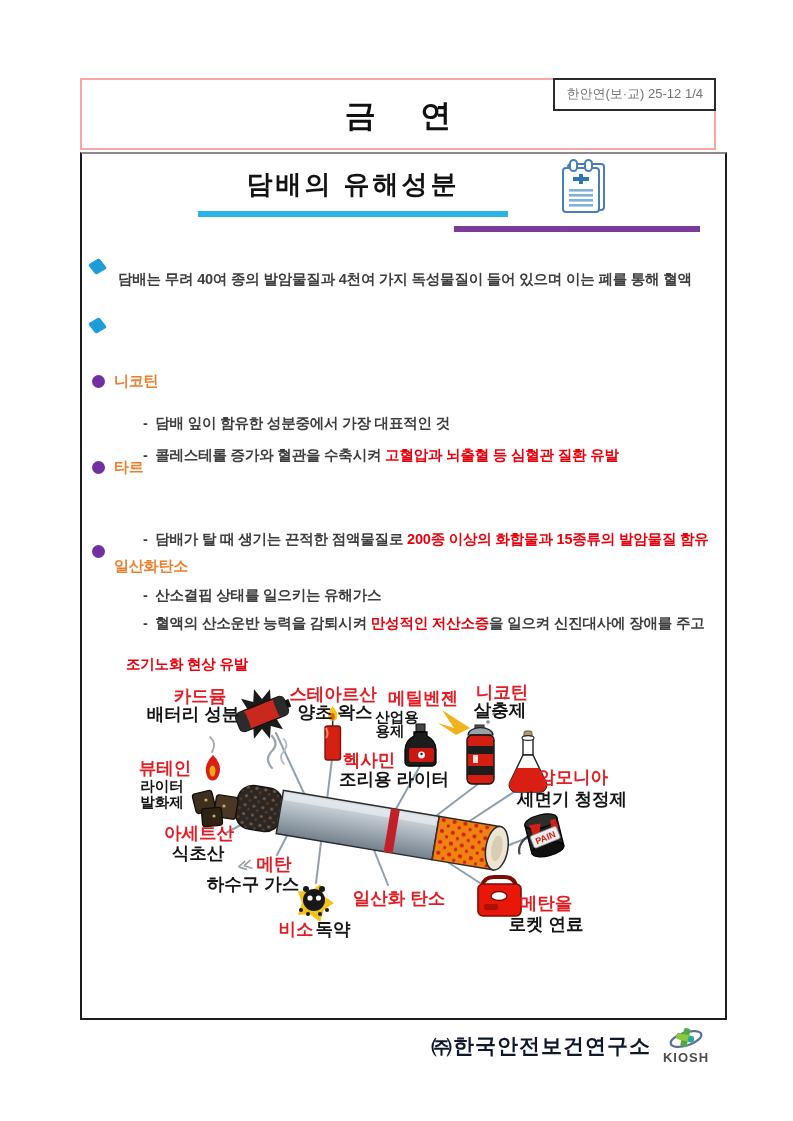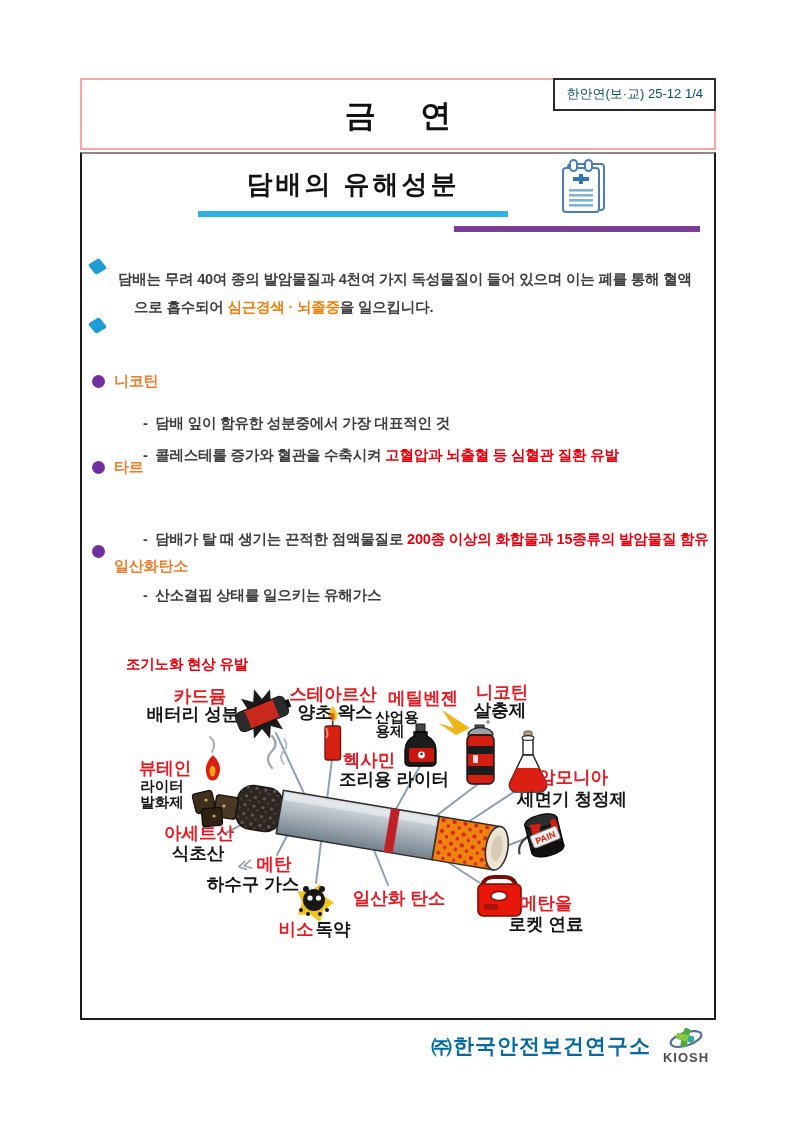--- a/index.html
+++ b/index.html
@@ -3,24 +3,24 @@
 <meta charset="utf-8">
 <style>
   html,body{margin:0;padding:0;background:#fff;}
   .page{position:relative;width:793px;height:1121px;background:#ffffff;overflow:hidden;
         font-family:"Liberation Sans","DejaVu Sans",sans-serif;}
   
   .hdr-box{position:absolute;left:80px;top:78px;width:632px;height:68px;border:2px solid #fca5a5;background:#fff;}
   .hdr-title{position:absolute;left:0;right:0;top:15px;text-align:center;font-size:31px;font-weight:800;
              color:#101010;letter-spacing:18px;text-indent:18px;white-space:pre;}
   .ref-box{position:absolute;top:-2px;right:-2px;border:2px solid #2a2a2a;background:#fff;
-           padding:5px 11px 6px 11px;font-size:13px;color:#0c4a6e;white-space:pre;}
+           padding:5px 11px 6px 11px;font-size:13px;color:#737373;white-space:pre;}
   
   .main-box{position:absolute;left:80px;top:152px;width:632px;height:864px;background:#fff;
-            border:2px solid #1c1c1c;border-top:2px solid #8a8a8a;}
+            border:2px solid #1c1c1c;border-top:2px solid #8a8a8a;padding-left:11px;}
   .doc-title{position:absolute;left:116px;top:13px;width:310px;text-align:center;font-size:26px;
              font-weight:800;letter-spacing:3px;color:#121212;white-space:pre;}
   .bar-cyan{position:absolute;left:116px;top:57px;width:310px;height:6px;background:#29b3e6;}
   .bar-purple{position:absolute;left:372px;top:72px;width:246px;height:6px;background:#7a3b9b;}
   .clipboard{position:absolute;left:476px;top:3px;}
   
   .line{position:absolute;font-size:14.5px;font-weight:700;color:#3d3d3d;white-space:pre;letter-spacing:-0.2px;}
   .hl-orange{color:#f0820f;}
   .hl-red{color:#e8000d;margin-top:29px;}
   .sec-head{color:#ee7d2a;font-size:15px;}
@@ -28,21 +28,21 @@
   .dot{position:absolute;width:13px;height:13px;border-radius:50%;background:#7030a0;}
   
   .illus{position:absolute;left:44px;top:502px;}
   .dn{fill:#e31c23;font-weight:800;font-size:17.5px;}
   .dd{fill:#151515;font-weight:800;font-size:17.5px;}
   .ds{font-size:14.5px;}
   .leader{stroke:#8fa0ad;stroke-width:2;stroke-linecap:round;}
   
   .footer{position:absolute;left:0;top:1026px;width:714px;display:flex;justify-content:flex-end;
           align-items:center;gap:7px;}
-  .footer-org{font-size:21px;font-weight:600;color:#0369a1;letter-spacing:1px;margin-left:32px;}
+  .footer-org{font-size:21px;font-weight:600;color:#0f172a;letter-spacing:1px;margin-left:32px;}
   .kiosh{display:flex;flex-direction:column;align-items:center;width:56px;}
   .kiosh-label{font-size:13px;font-weight:800;color:#4d4d4d;letter-spacing:1px;margin-top:-2px;}
 </style>
 </head>
 <body>
 
 <div class="page">
 
   <div class="hdr-box">
     <div class="hdr-title">금 연</div>
@@ -64,23 +64,20 @@
       <rect x="11" y="32" width="24" height="2.6" fill="#7fb2d9"></rect>
       <rect x="11" y="37" width="24" height="2.6" fill="#7fb2d9"></rect>
       <rect x="11" y="42" width="24" height="2.6" fill="#7fb2d9"></rect>
       <rect x="11" y="47" width="24" height="2.6" fill="#7fb2d9"></rect>
     </svg>
 
     <span class="diamond" style="left:9px;top:106px;"></span>
     <div class="line" style="left:13px;top:100px;">
       <span>담배는 무려 40여 종의 발암물질과 4천여 가지 독성물질이 들어 있으며 이는 폐를 통해 혈액</span>
     </div>
-    <div class="line" style="left:29px;top:128px;">
-      <span>으로 흡수되어 </span><span class="hl-orange">심근경색 · 뇌졸중</span><span>을 일으킵니다.</span>
-    </div>
     <span class="diamond" style="left:9px;top:165px;"></span>
 
     <span class="dot" style="left:10px;top:221px;"></span>
     <div class="line sec-head" style="left:32px;top:218px;">니코틴</div>
     <div class="line" style="left:38px;top:244px;">
       <span>-  담배 잎이 함유한 성분중에서 가장 대표적인 것</span>
     </div>
     <div class="line" style="left:38px;top:276px;">
       <span>-  콜레스테롤 증가와 혈관을 수축시켜 </span><span class="hl-red">고혈압과 뇌출혈 등 심혈관 질환 유발</span>
     </div>
@@ -88,20 +85,23 @@
     <span class="dot" style="left:10px;top:307px;"></span>
     <div class="line sec-head" style="left:32px;top:304px;">타르</div>
     <div class="line" style="left:38px;top:360px;">
       <span>-  담배가 탈 때 생기는 끈적한 점액물질로 </span><span class="hl-red">200종 이상의 화합물과 15종류의 발암물질 함유</span>
     </div>
 
     <span class="dot" style="left:10px;top:391px;"></span>
     <div class="line sec-head" style="left:32px;top:388px;margin-top:15px;">일산화탄소</div>
     <div class="line" style="left:38px;top:416px;">
       <span>-  산소결핍 상태를 일으키는 유해가스</span>
+    </div>
+    <div class="line" style="left:38px;top:444px;">
+      <span>-  혈액의 산소운반 능력을 감퇴시켜 </span><span class="hl-red">만성적인 저산소증</span><span>을 일으켜 신진대사에 장애를 주고</span>
     </div>
     <div class="line hl-red" style="left:44px;top:472px;">조기노화 현상 유발</div>
 
     <svg class="illus" width="540" height="312" viewBox="0 0 540 312" font-family="Liberation Sans, DejaVu Sans, sans-serif">
       <defs>
         <linearGradient id="gBody" x1="0" y1="0" x2="0" y2="1">
           <stop offset="0" stop-color="#dde2e7"></stop>
             <stop offset="0.45" stop-color="#aeb8c1"></stop>
             <stop offset="1" stop-color="#73808b"></stop>
         </linearGradient>

